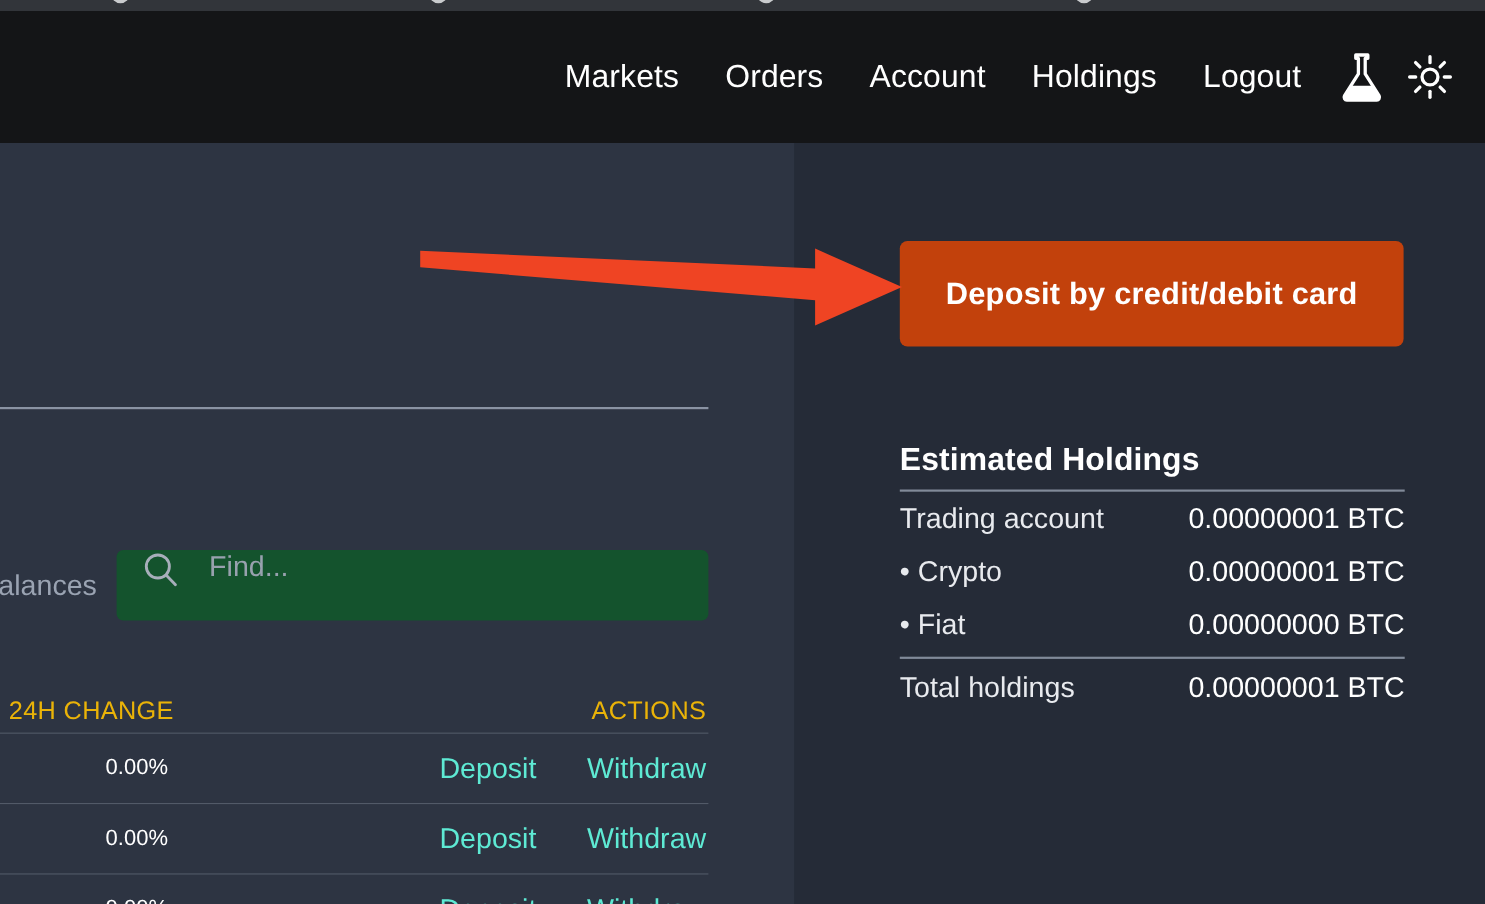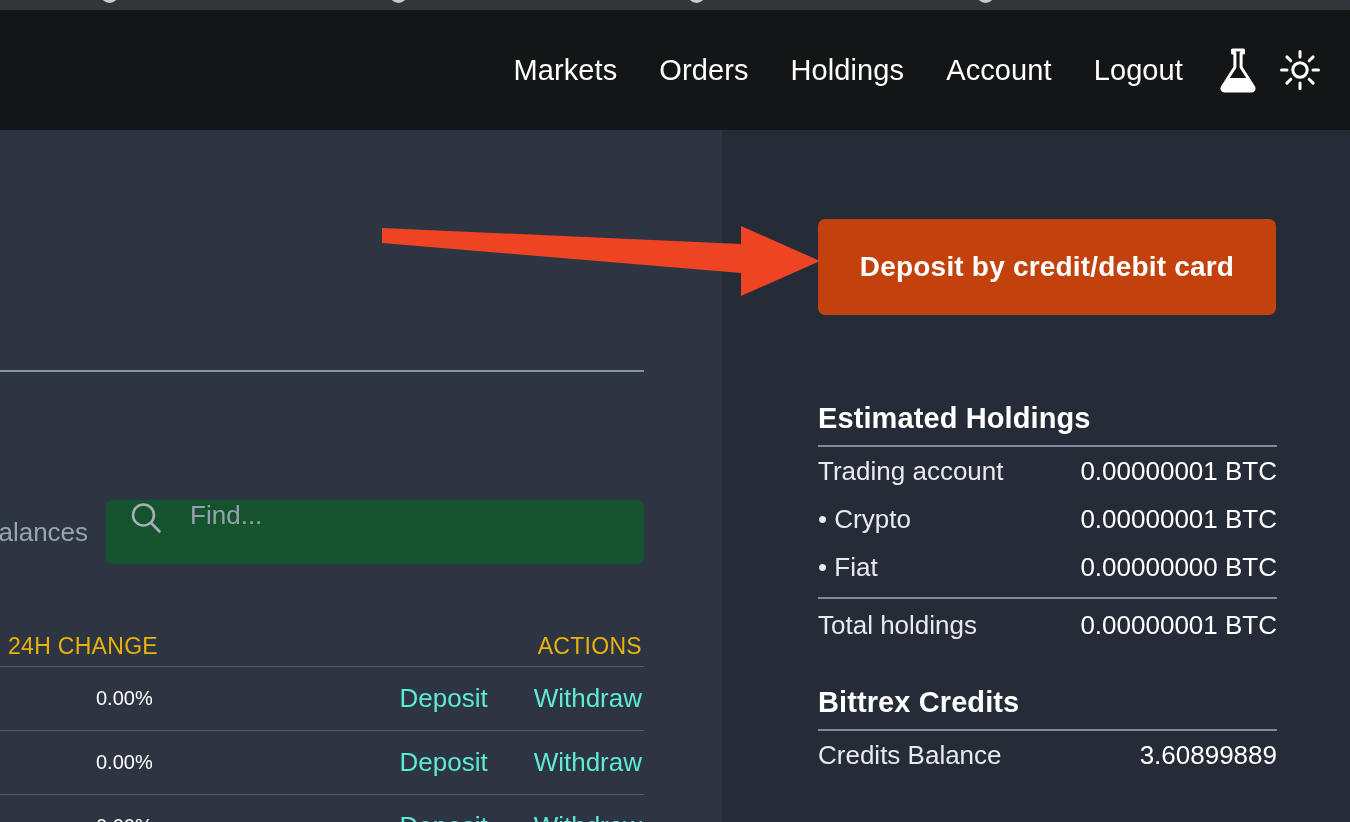--- a/index.html
+++ b/index.html
@@ -131,22 +131,22 @@
   <div class="top-sliver">
     <div class="sliver-blob" style="left:101px;"></div>
     <div class="sliver-blob" style="left:390px;"></div>
     <div class="sliver-blob" style="left:688px;"></div>
     <div class="sliver-blob" style="left:977px;"></div>
   </div>
 
   <div class="navbar">
     <a class="nav-link">Markets</a>
     <a class="nav-link">Orders</a>
+    <a class="nav-link">Account</a>
     <a class="nav-link">Holdings</a>
-    <a class="nav-link">Account</a>
     <a class="nav-link">Logout</a>
 
     <div class="nav-icon">
       <svg width="38" height="46" viewBox="0 0 38 46">
         <path d="M13.5 3 h11 v3 h-2.4 v14.2 L34.8 40.2 A2.6 2.6 0 0 1 32.6 44 H5.4 A2.6 2.6 0 0 1 3.2 40.2 L15.9 20.2 V6 H13.5 Z" fill="none" stroke="#ffffff" stroke-width="3" stroke-linejoin="round"></path>
         <path d="M9.6 31 H28.4 L34.8 40.2 A2.6 2.6 0 0 1 32.6 44 H5.4 A2.6 2.6 0 0 1 3.2 40.2 Z" fill="#ffffff"></path>
       </svg>
     </div>
 
     <div class="nav-icon">
@@ -239,27 +239,19 @@
       </div>
 
       <div class="sub-rule"></div>
 
       <div class="hrow">
         <span class="hrow-label">Total holdings</span>
         <span class="hrow-value">0.00000001 BTC</span>
       </div>
     </div>
 
-    <div class="section" style="top:556px;">
-      <div class="section-title">Bittrex Credits</div>
-      <div class="section-rule"></div>
-      <div class="hrow">
-        <span class="hrow-label">Credits Balance</span>
-        <span class="hrow-value">3.60899889</span>
-      </div>
-    </div>
   </div>
 
   <svg class="arrow-overlay" viewBox="0 0 1350 822">
     <polygon points="382,228 741,244 741,226 820,261 741,296 741,273 382,243" fill="#ef4423"></polygon>
   </svg>
 
 </div>
 
 </body></html>

